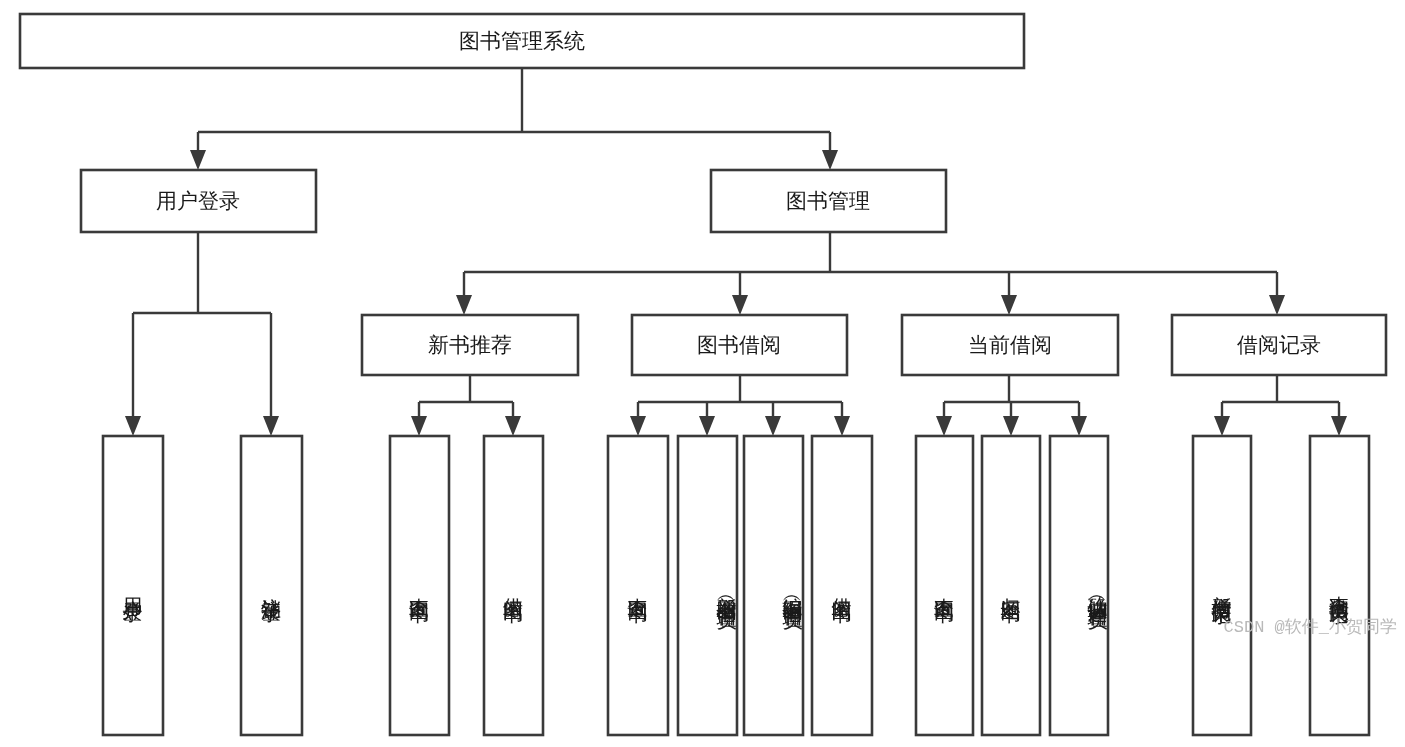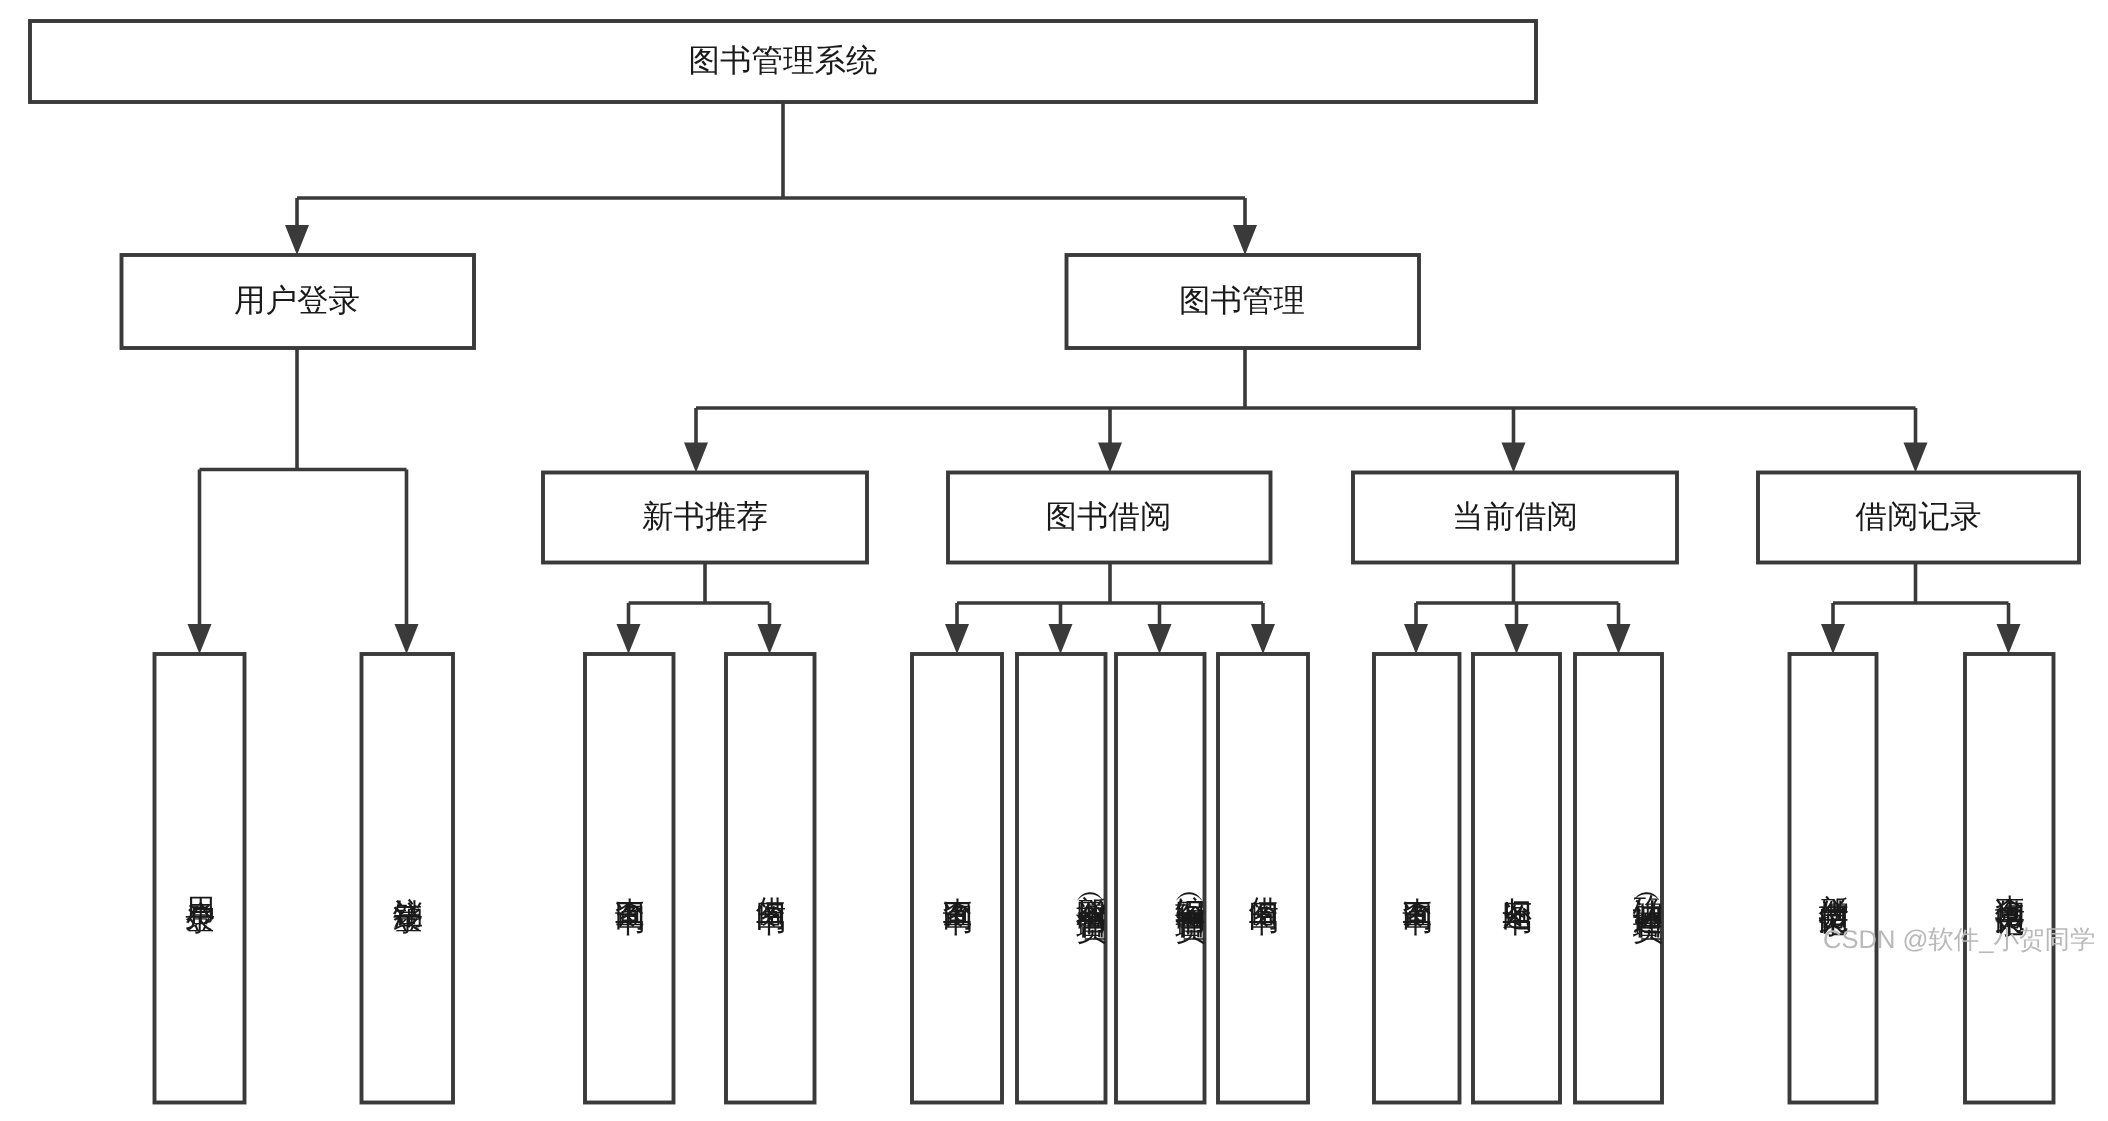--- a/index.html
+++ b/index.html
@@ -60,21 +60,21 @@
     display: flex;
     align-items: center;
     justify-content: center;
     white-space: nowrap;
     user-select: none;
   }
   .watermark {
     position: absolute;
     right: 8px;
     bottom: 6px;
-    font-family: Liberation Sans, sans-serif;
+    font-family: Liberation Mono, monospace;
     font-size: 17px;
     color: #b9b9b9;
     white-space: nowrap;
     user-select: none;
   }
 </style>
 </head>
 <body>
 
 <div id="diagram-root">

